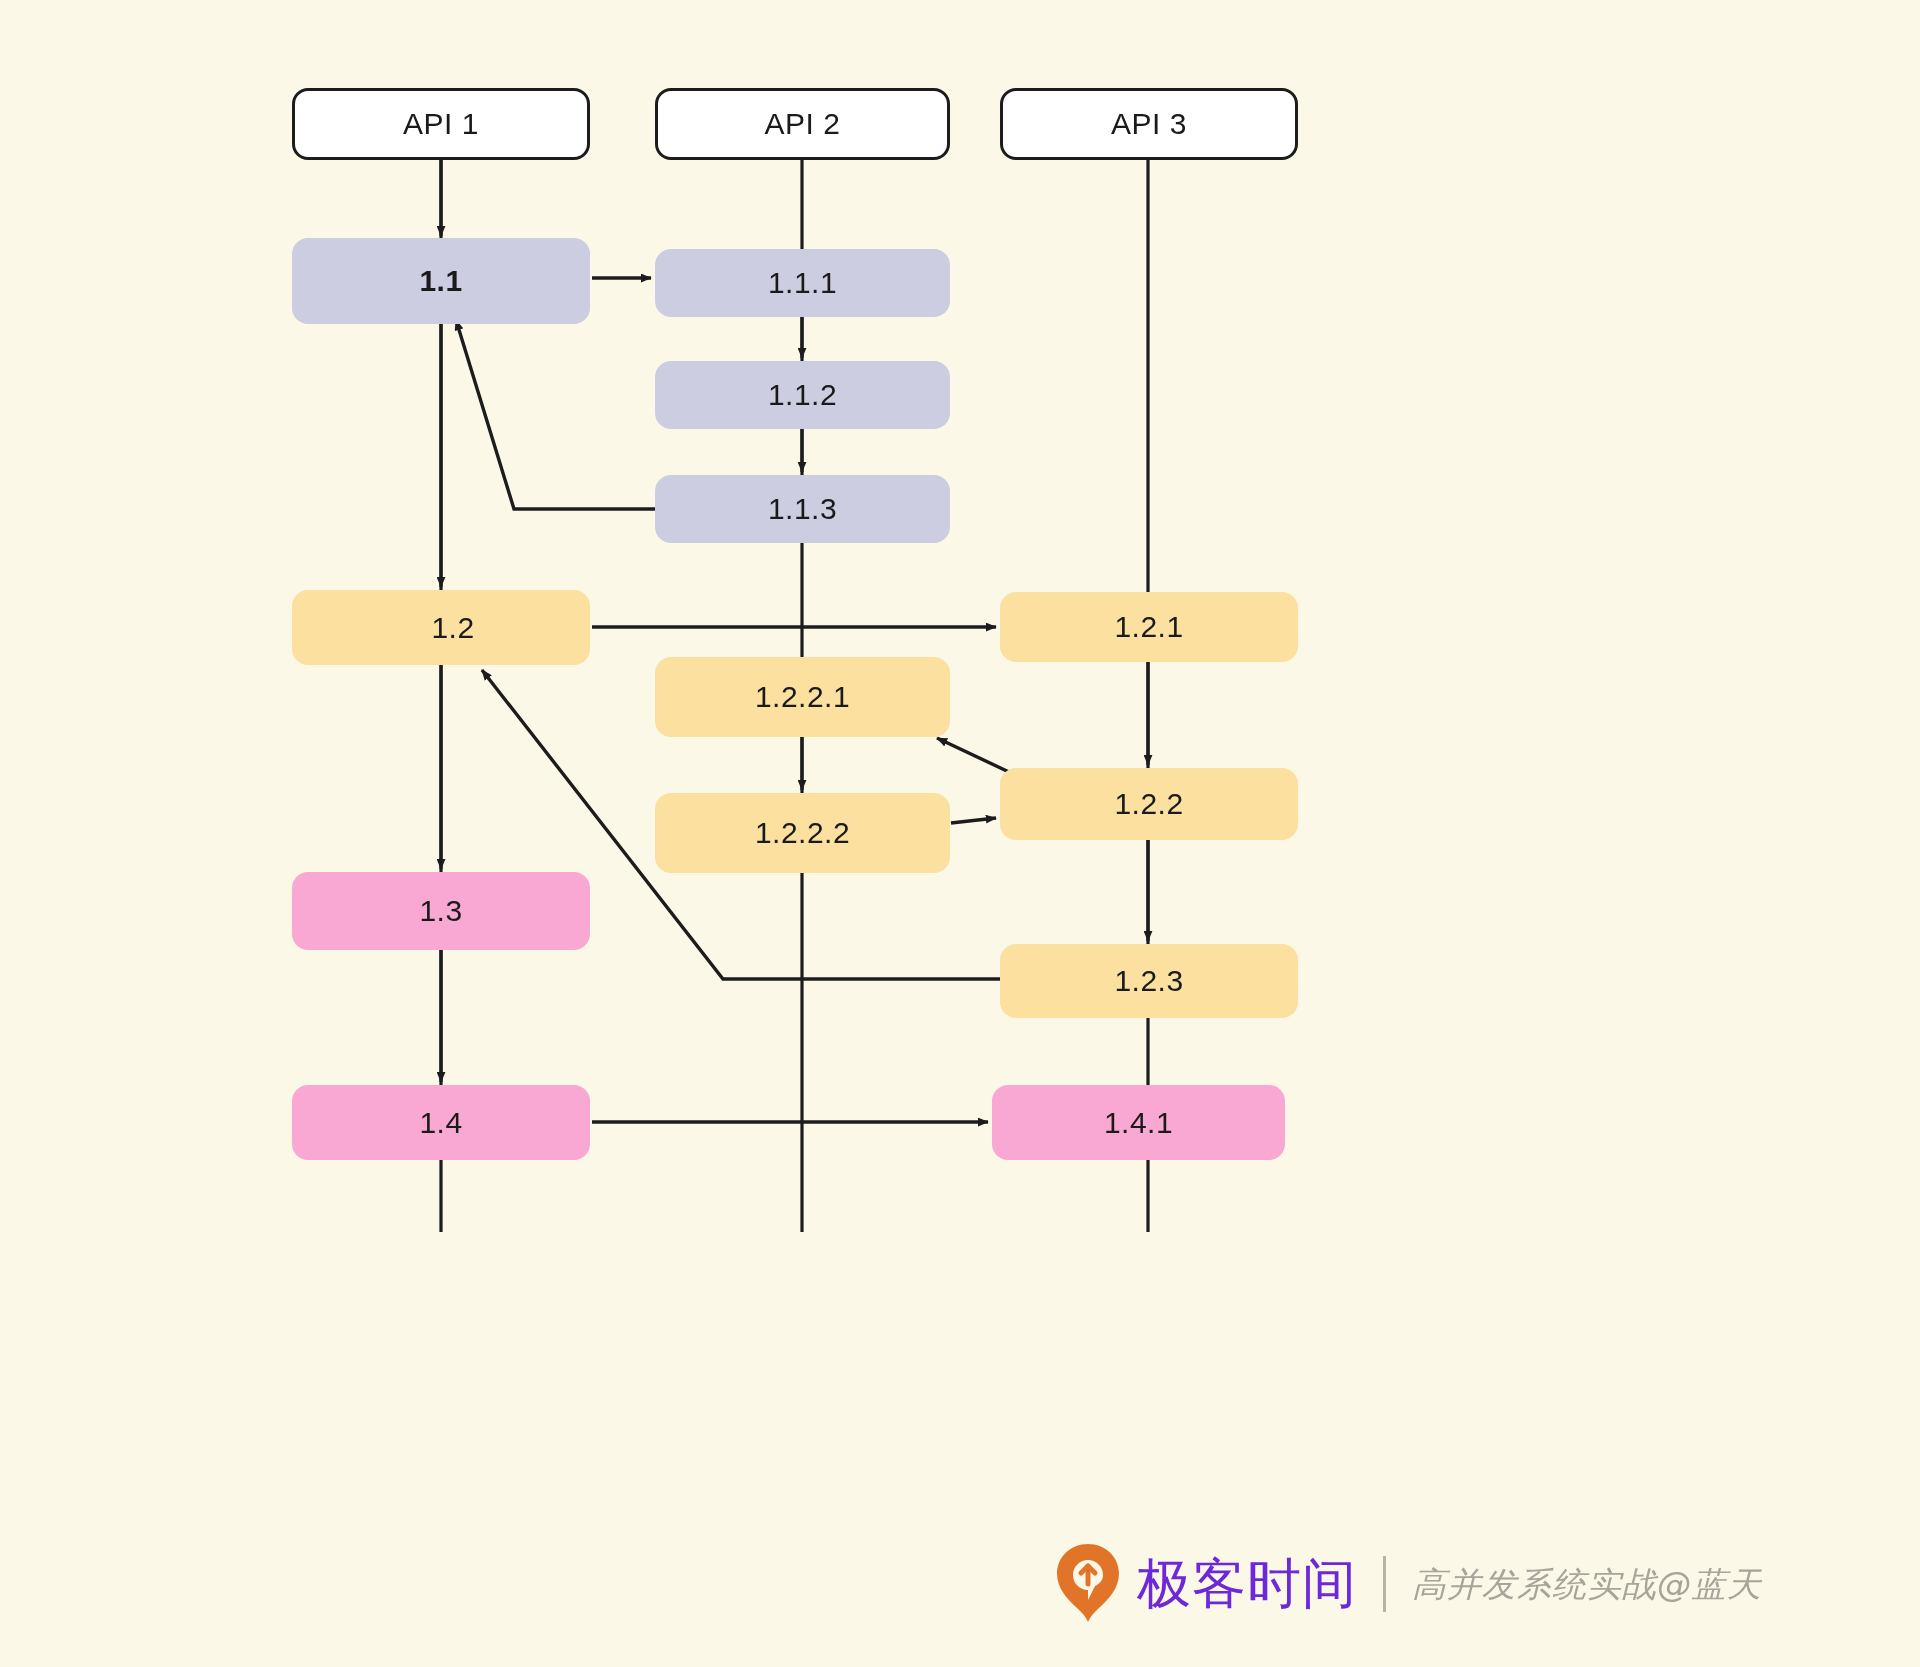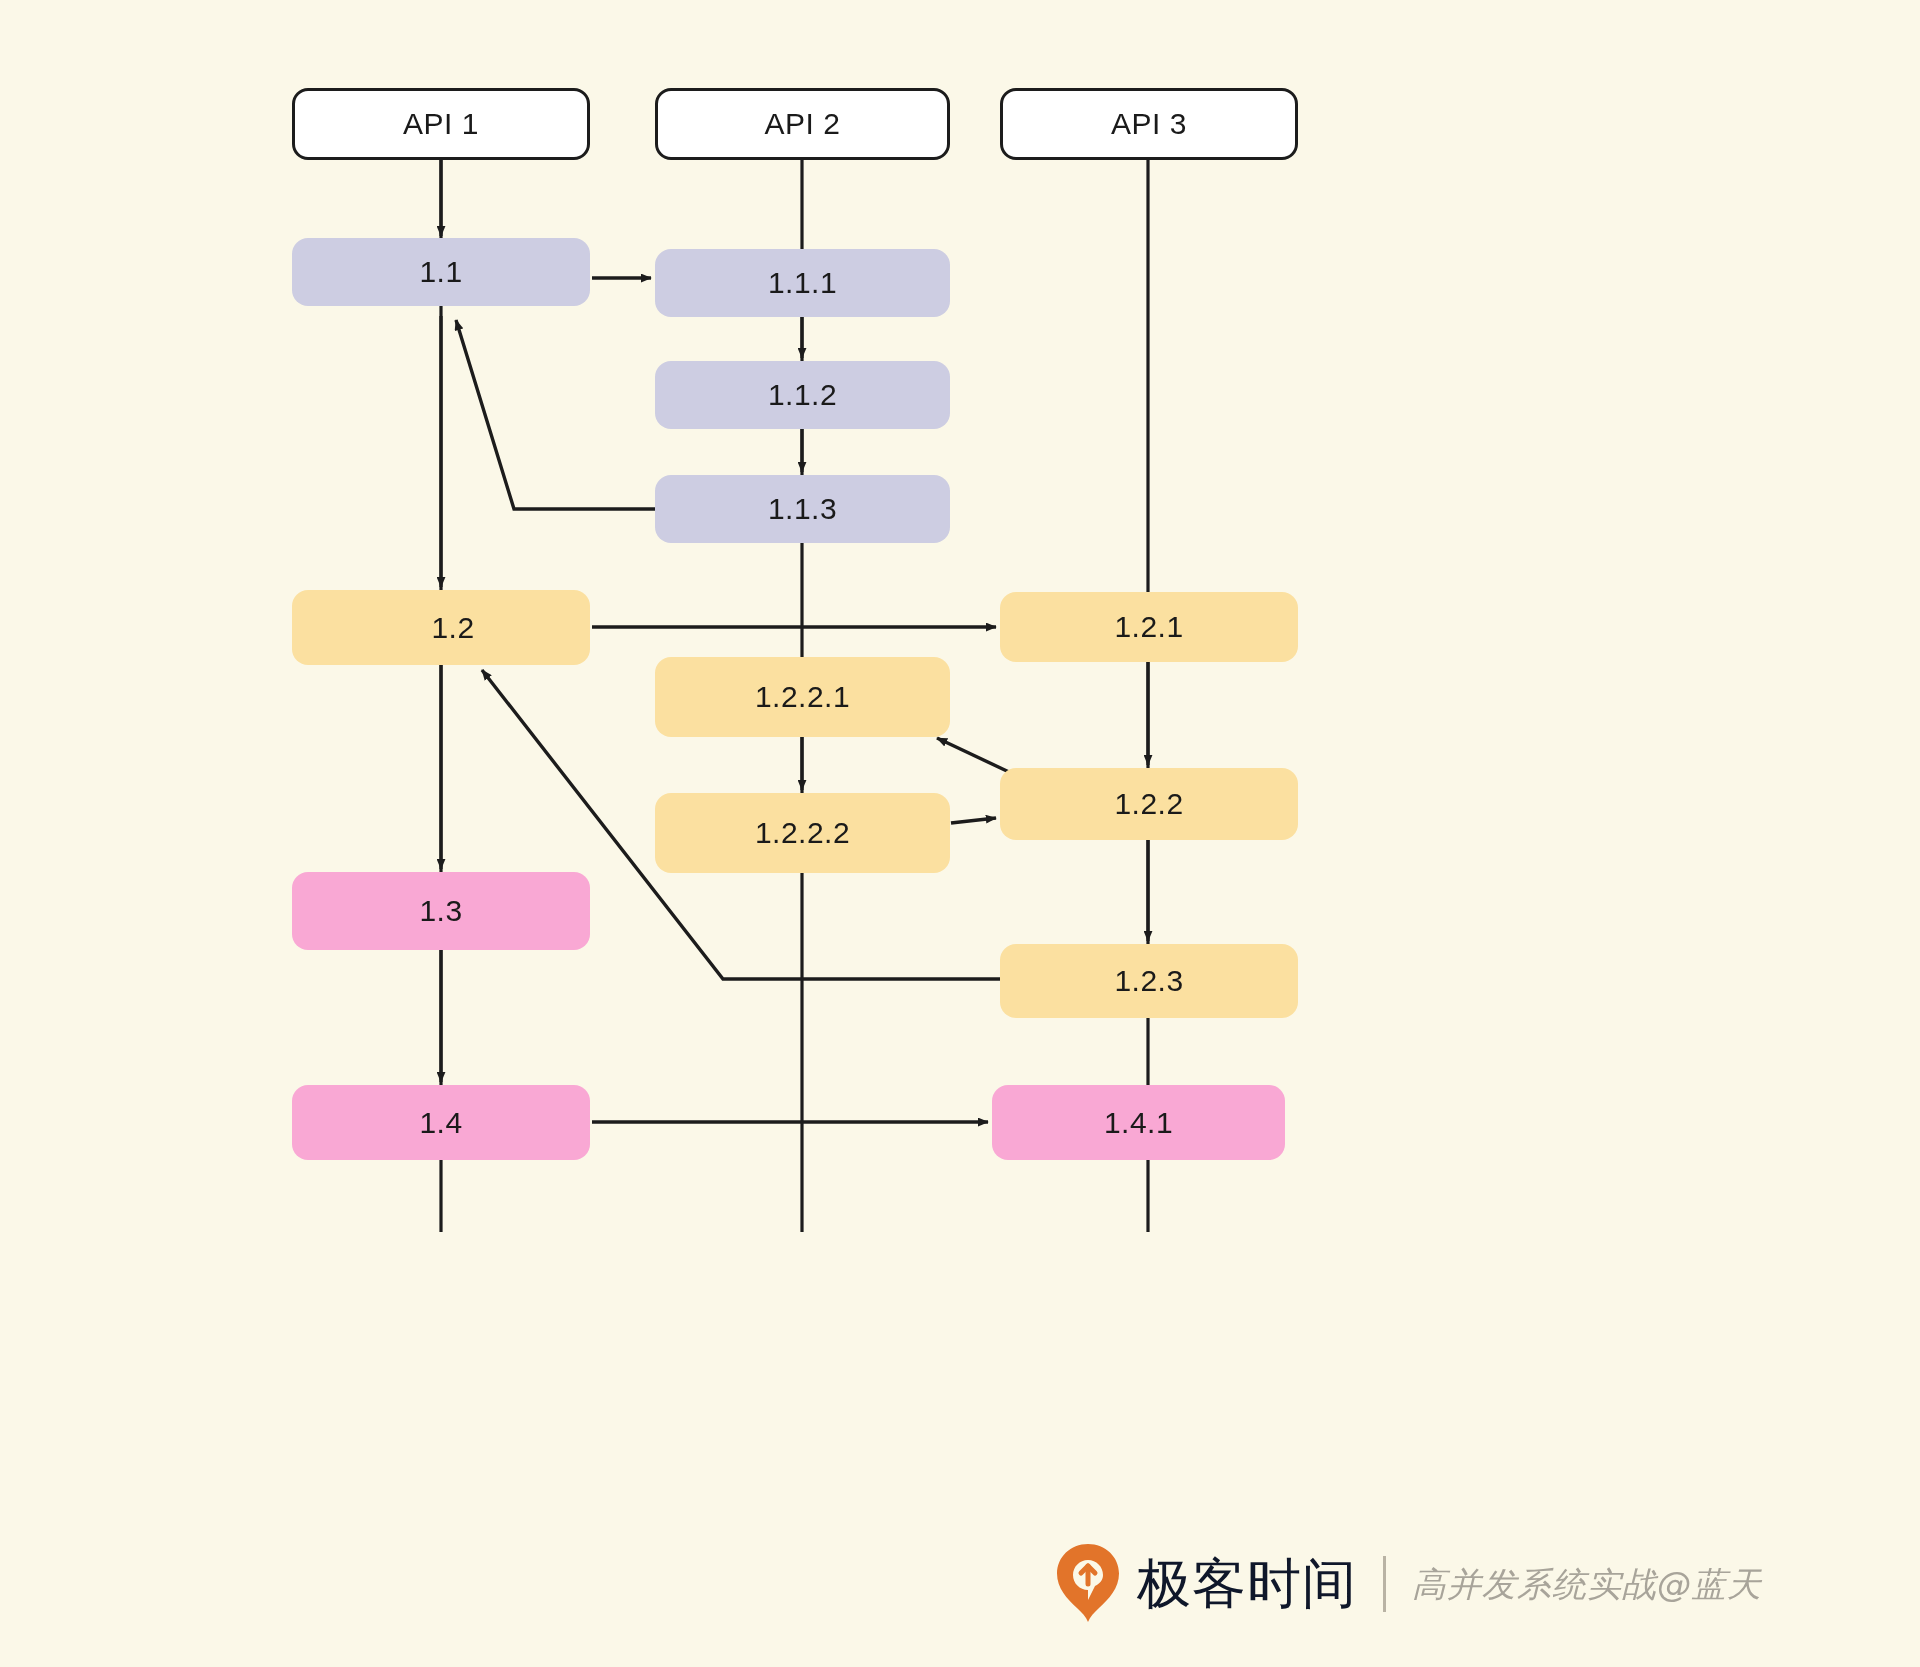--- a/index.html
+++ b/index.html
@@ -52,21 +52,21 @@
     z-index: 5;
   }
   #wm-logo {
     width: 66px;
     height: 84px;
     margin-right: 16px;
     flex: 0 0 auto;
   }
   #wm-brand {
     font-size: 54px;
-    color: #0f172a;
+    color: #6d28d9;
     font-family: "DejaVu Sans", "Liberation Sans", sans-serif;
     letter-spacing: 1px;
     line-height: 1;
   }
   #wm-divider {
     width: 3px;
     height: 56px;
     background: #b9b3a4;
     margin: 0 26px;
   }
@@ -131,21 +131,21 @@
   <div class="node header" style="left:292px; top:88px; width:298px; height:72px;">
     <span>API 1</span>
   </div>
   <div class="node header" style="left:655px; top:88px; width:295px; height:72px;">
     <span>API 2</span>
   </div>
   <div class="node header" style="left:1000px; top:88px; width:298px; height:72px;">
     <span>API 3</span>
   </div>
 
-  <div class="node purple" style="left:292px; top:238px; width:298px; height:68px;">
+  <div class="node purple" style="left:292px; top:238px; width:298px; height:86px;font-weight:bold;">
     <span>1.1</span>
   </div>
 
   <div class="node purple" style="left:655px; top:249px; width:295px; height:68px;">
     <span>1.1.1</span>
   </div>
 
   <div class="node purple" style="left:655px; top:361px; width:295px; height:68px;">
     <span>1.1.2</span>
   </div>

